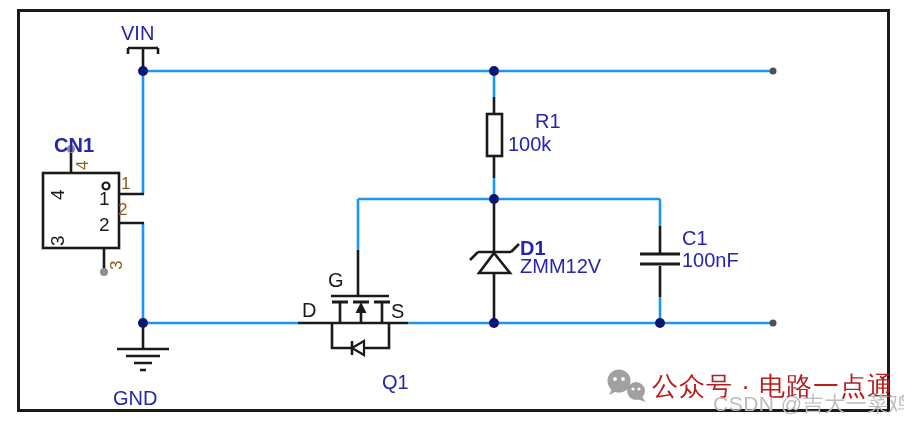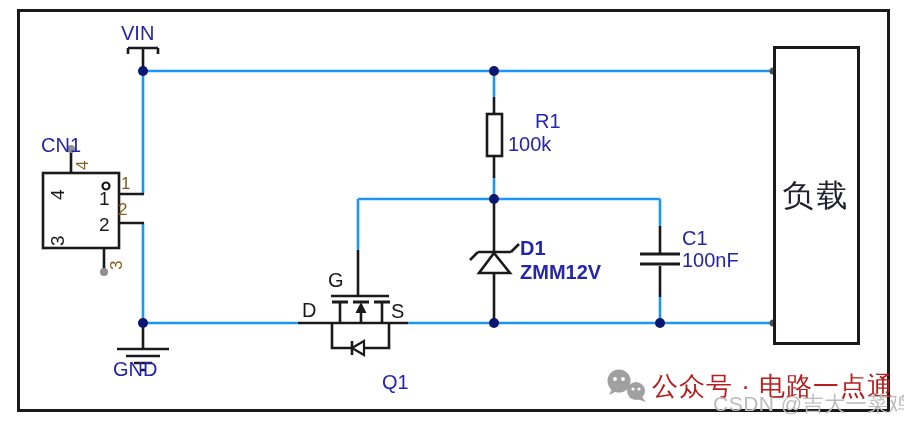--- a/index.html
+++ b/index.html
@@ -99,46 +99,43 @@
       <circle cx="494" cy="323" r="5"></circle>
       <circle cx="660" cy="323" r="5"></circle>
     </g>
     <g fill="#4f4f4f">
       <circle cx="773" cy="71" r="3.5"></circle>
       <circle cx="773" cy="323" r="3.5"></circle>
     </g>
   </svg>
 
   <span class="lbl" style="left:121px;top:23px;">VIN</span>
-  <span class="lbl" style="left:113px;top:359px;">GND</span>
-  <span class="lbl" style="left:41px;top:135px;">CN1</span>
+  <span class="lbl" style="left:113px;top:388px;">GND</span>
+  <span class="lbl" style="left:54px;top:135px;font-weight:bold;">CN1</span>
   <span class="lbl" style="left:508px;top:111px;margin-left:27px;">R1</span>
   <span class="lbl" style="left:508px;top:134px;text-align:right;">100k</span>
   <span class="lbl" style="left:520px;top:238px;font-weight:bold;">D1</span>
-  <span class="lbl" style="left:520px;top:262px;font-weight:bold;">ZMM12V</span>
+  <span class="lbl" style="left:520px;top:256px;">ZMM12V</span>
   <span class="lbl" style="left:682px;top:228px;">C1</span>
   <span class="lbl" style="left:682px;top:250px;">100nF</span>
   <span class="lbl" style="left:334px;top:372px;margin-left:48px;">Q1</span>
   <span class="lbl blk" style="left:328px;top:270px;">G</span>
   <span class="lbl blk" style="left:302px;top:300px;">D</span>
   <span class="lbl blk" style="left:391px;top:301px;">S</span>
 
   <span class="pin-num rot" style="left:74px;top:170px;">4</span>
   <span class="pin-num rot" style="left:108px;top:270px;">3</span>
   <span class="pin-num" style="left:121px;top:175px;">1</span>
   <span class="pin-num" style="left:118px;top:201px;">2</span>
 
   <span class="pin-name rot" style="left:48px;top:200px;">4</span>
   <span class="pin-name rot" style="left:48px;top:246px;">3</span>
   <span class="pin-name" style="left:99px;top:189px;">1</span>
   <span class="pin-name" style="left:99px;top:215px;">2</span>
 
-  <div class="load-box">
-    <span>负载</span>
-  </div>
 
   <svg class="wechat" width="46" height="34" viewBox="0 0 46 34">
     <g fill="#a0a0a0">
       <circle cx="15" cy="12" r="11.5"></circle>
       <path d="M8 20 L5 26 L13 22 Z"></path>
       <circle cx="32" cy="22" r="9"></circle>
       <path d="M38 28 L42 33 L33 30 Z"></path>
     </g>
     <g fill="#ffffff">
       <circle cx="11" cy="10" r="1.9"></circle>

